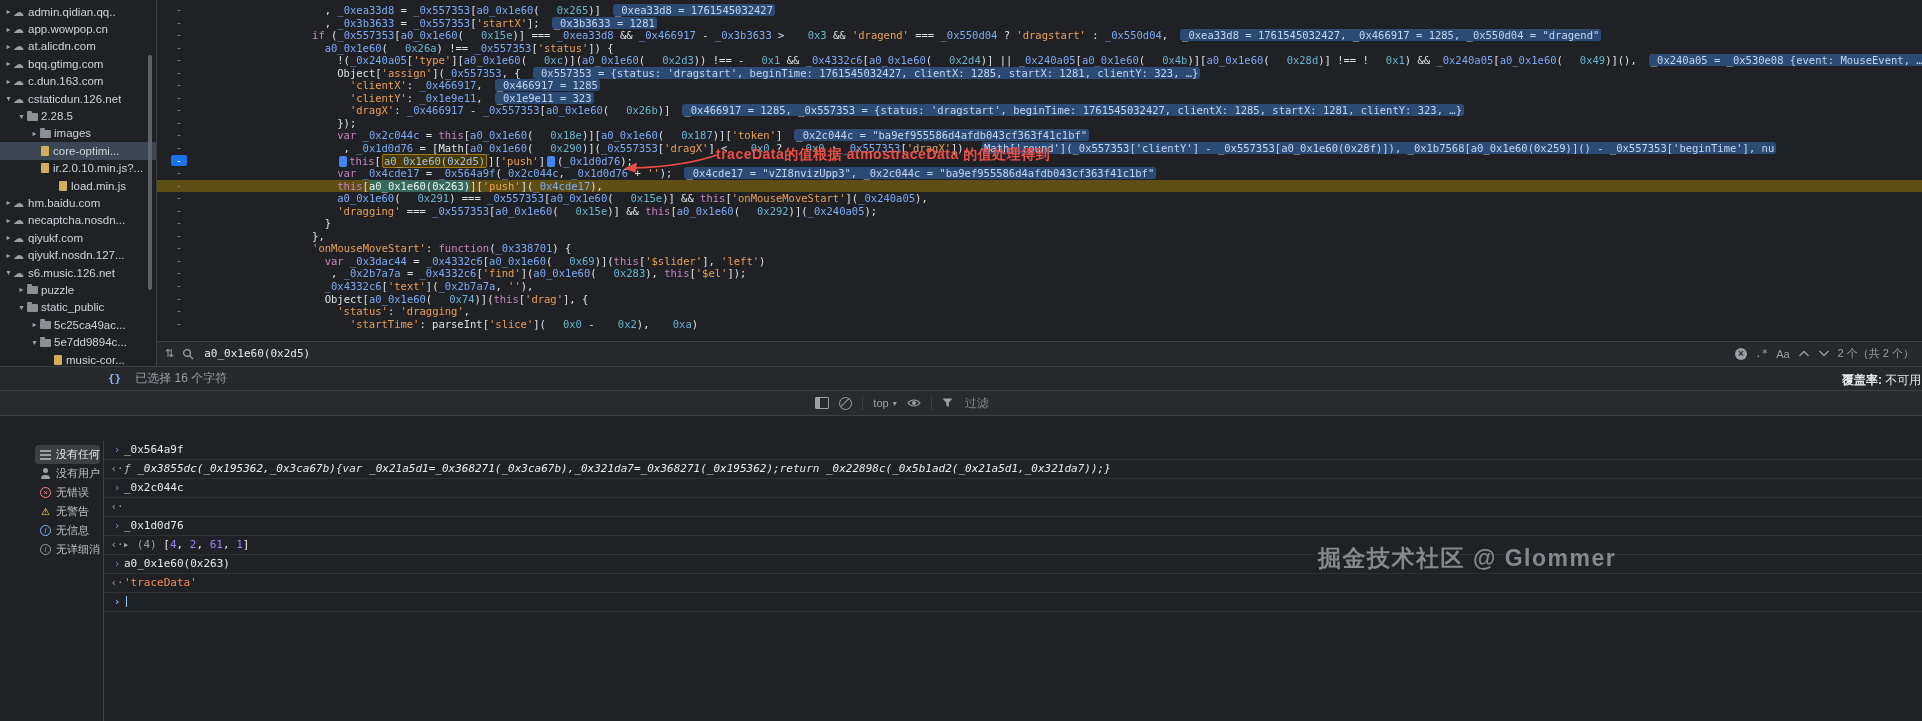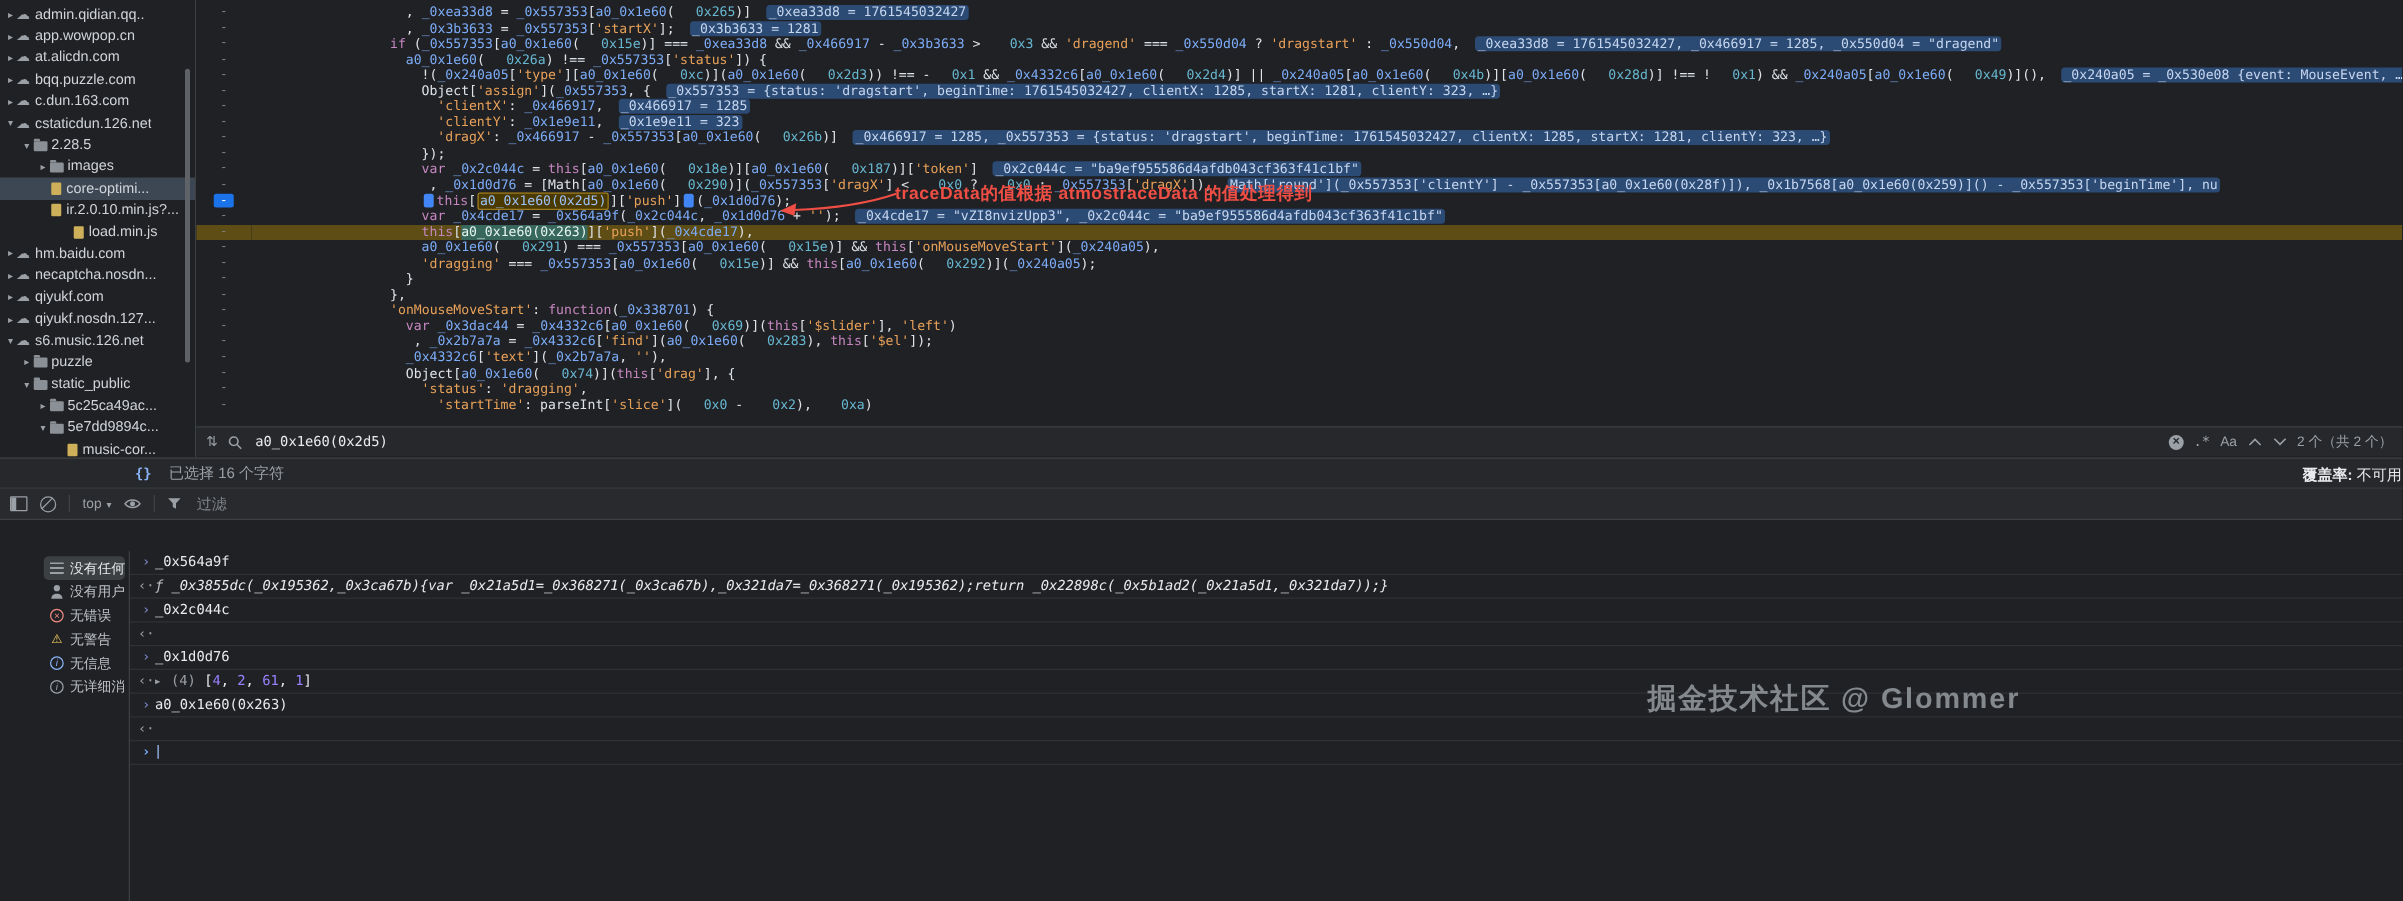--- a/index.html
+++ b/index.html
@@ -58,21 +58,21 @@
   .selinfo{margin-left:14px;color:#9aa0a6;font-size:12px;}
   .coverage{position:absolute;right:0;top:5px;width:80px;overflow:hidden;white-space:nowrap;font-size:12px;color:#e8eaed;}
   .coverage b{font-weight:600;}
 
   
   .console-panel{position:absolute;left:0;top:390px;right:0;bottom:0;background:#202124;border-top:1px solid #3c4043;}
   .tabrow{height:24px;display:flex;align-items:center;background:#292a2d;border-bottom:1px solid #3c4043;padding-left:8px;}
   .grid-icon{display:inline-block;width:4px;height:4px;background:#9aa0a6;box-shadow:6px 0 #9aa0a6,0 6px #9aa0a6,6px 6px #9aa0a6;margin:-6px 14px 6px 0;}
   .tab{height:100%;display:flex;align-items:center;padding:0 10px;font-size:12px;color:#e8eaed;position:relative;cursor:pointer;}
   .tab.active::after{content:"";position:absolute;left:6px;right:6px;bottom:0;height:2px;background:#8ab4f8;}
-  .toolbar{height:24px;display:flex;align-items:center;gap:10px;padding:0 8px;background:#292a2d;border-bottom:1px solid #3c4043;}
+  .toolbar{height:24px;display:flex;align-items:center;gap:10px;padding:0 8px;background:#292a2d;border-bottom:1px solid #3c4043;justify-content:center;}
   .sidebar-toggle{width:12px;height:10px;border:1.2px solid #9aa0a6;border-radius:1px;display:inline-block;cursor:pointer;}
   .sidebar-toggle::before{content:"";display:block;width:4px;height:100%;background:#9aa0a6;}
   .clear-icon{width:11px;height:11px;border:1.2px solid #9aa0a6;border-radius:50%;display:inline-block;position:relative;cursor:pointer;}
   .clear-icon::after{content:"";position:absolute;left:-1px;top:4.5px;width:12px;height:1.2px;background:#9aa0a6;transform:rotate(-45deg);}
   .vdiv{width:1px;height:14px;background:#3c4043;}
   .ctx{display:flex;align-items:center;gap:4px;color:#9aa0a6;font-size:11px;cursor:pointer;}
   .ddcaret{font-size:8px;}
   .filter-input{background:transparent;border:none;outline:none;color:#9aa0a6;font-size:12px;width:140px;}
   .filter-input::placeholder{color:#80868b;}
   .console-body{position:absolute;top:50px;left:0;right:0;bottom:0;display:flex;}
@@ -125,21 +125,21 @@
           <span class="tree-label">app.wowpop.cn</span>
         </div>
         <div class="tree-row" style="padding-left: 4px;">
           <span class="twisty">▸</span>
           <span class="tree-icon icon-domain">☁</span>
           <span class="tree-label">at.alicdn.com</span>
         </div>
         <div class="tree-row" style="padding-left: 4px;">
           <span class="twisty">▸</span>
           <span class="tree-icon icon-domain">☁</span>
-          <span class="tree-label">bqq.puzzle.com</span>
+          <span class="tree-label">bqq.gtimg.com</span>
         </div>
         <div class="tree-row" style="padding-left: 4px;">
           <span class="twisty">▸</span>
           <span class="tree-icon icon-domain">☁</span>
           <span class="tree-label">c.dun.163.com</span>
         </div>
         <div class="tree-row" style="padding-left: 4px;">
           <span class="twisty">▾</span>
           <span class="tree-icon icon-domain">☁</span>
           <span class="tree-label">cstaticdun.126.net</span>
@@ -384,20 +384,21 @@
         <div class="console-row k-result">
           <span class="cmark m-result">‹·</span>
           <span class="crow-body"><span class="ctri">▶</span><span class="cgray"> (4) </span><span class="cp">[</span><span class="cnum">4</span><span class="cp">, </span><span class="cnum">2</span><span class="cp">, </span><span class="cnum">61</span><span class="cp">, </span><span class="cnum">1</span><span class="cp">]</span></span>
         </div>
         <div class="console-row k-input">
           <span class="cmark m-input">›</span>
           <span class="crow-body"><span class="cp">a0_0x1e60(0x263)</span></span>
         </div>
         <div class="console-row k-result">
           <span class="cmark m-result">‹·</span>
+          <span class="crow-body"><span class="cstr">'traceData'</span></span>
         </div>
         <div class="console-row k-prompt">
           <span class="cmark m-prompt">›</span>
           <span class="crow-body"><span class="caret"></span></span>
         </div>
       </div>
   </div>
 </div>
 
 <div class="watermark">掘金技术社区 @ Glommer</div>

